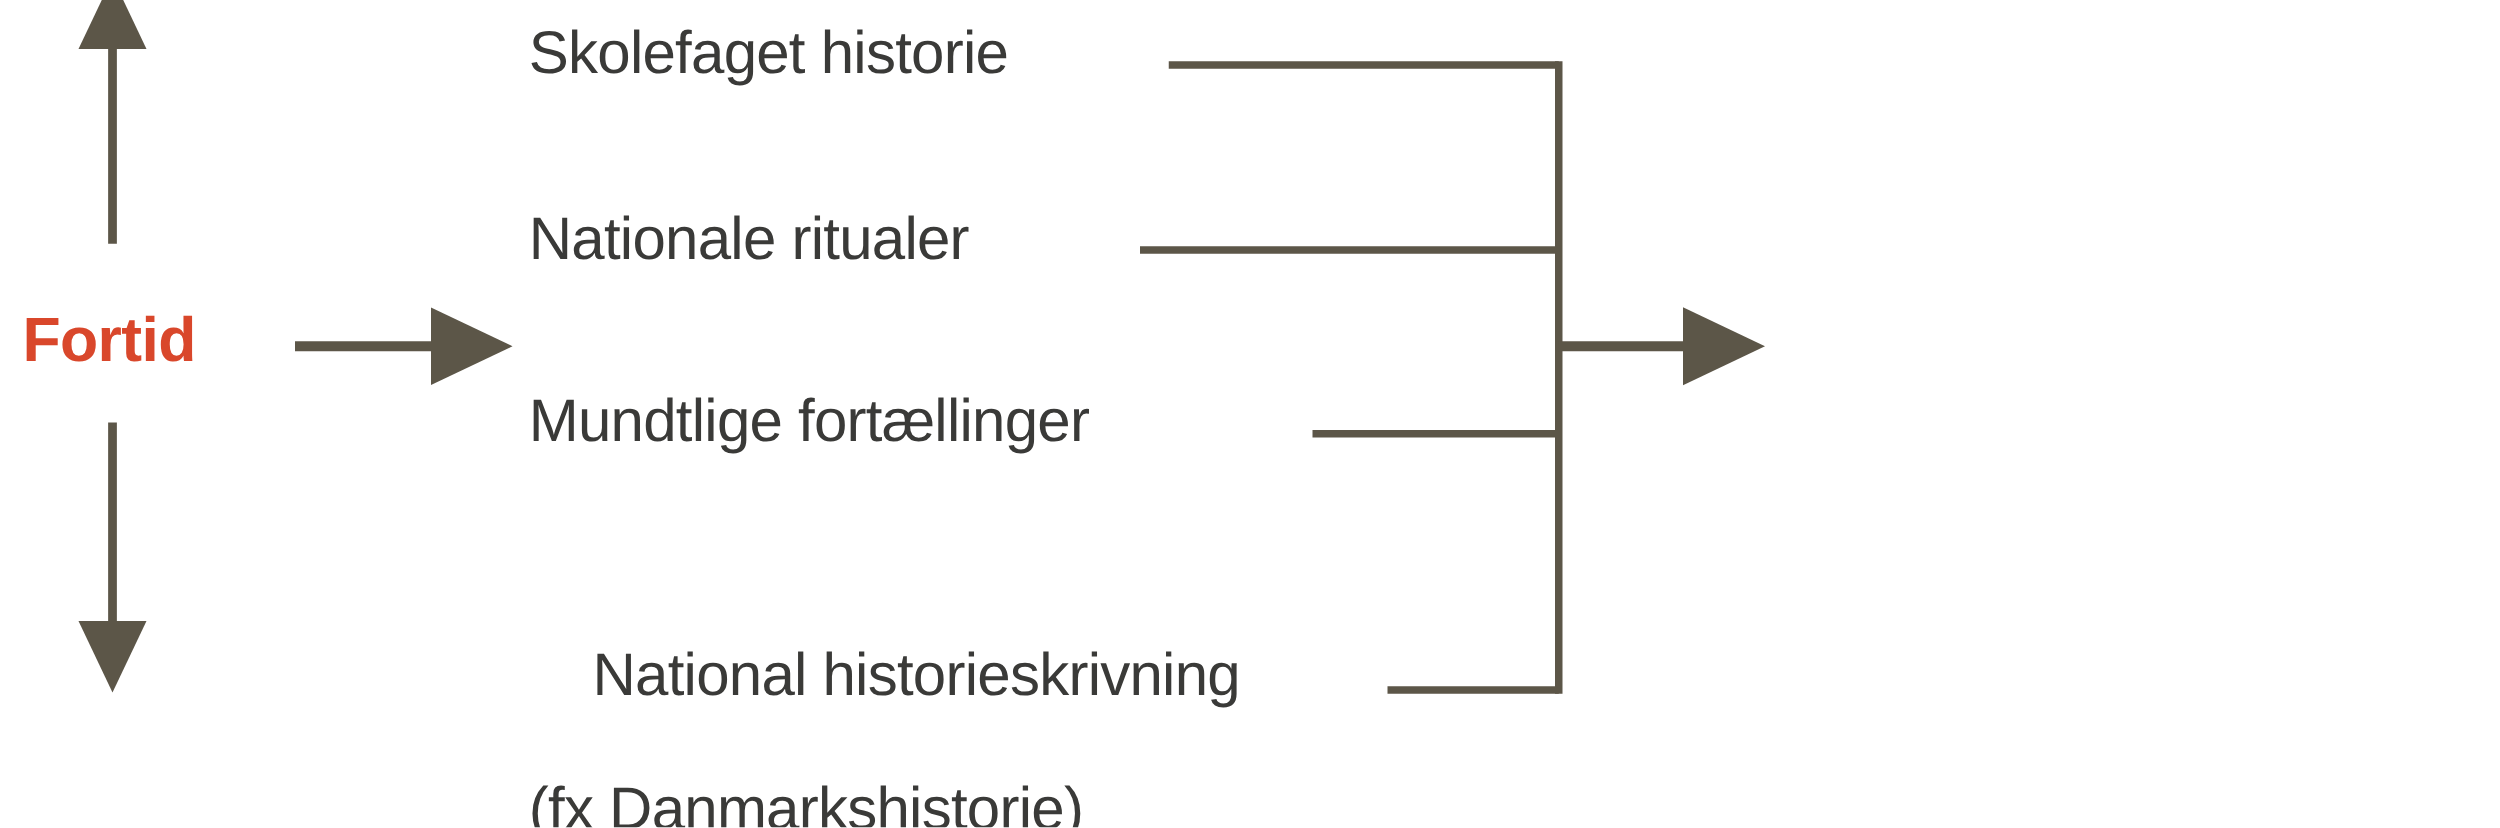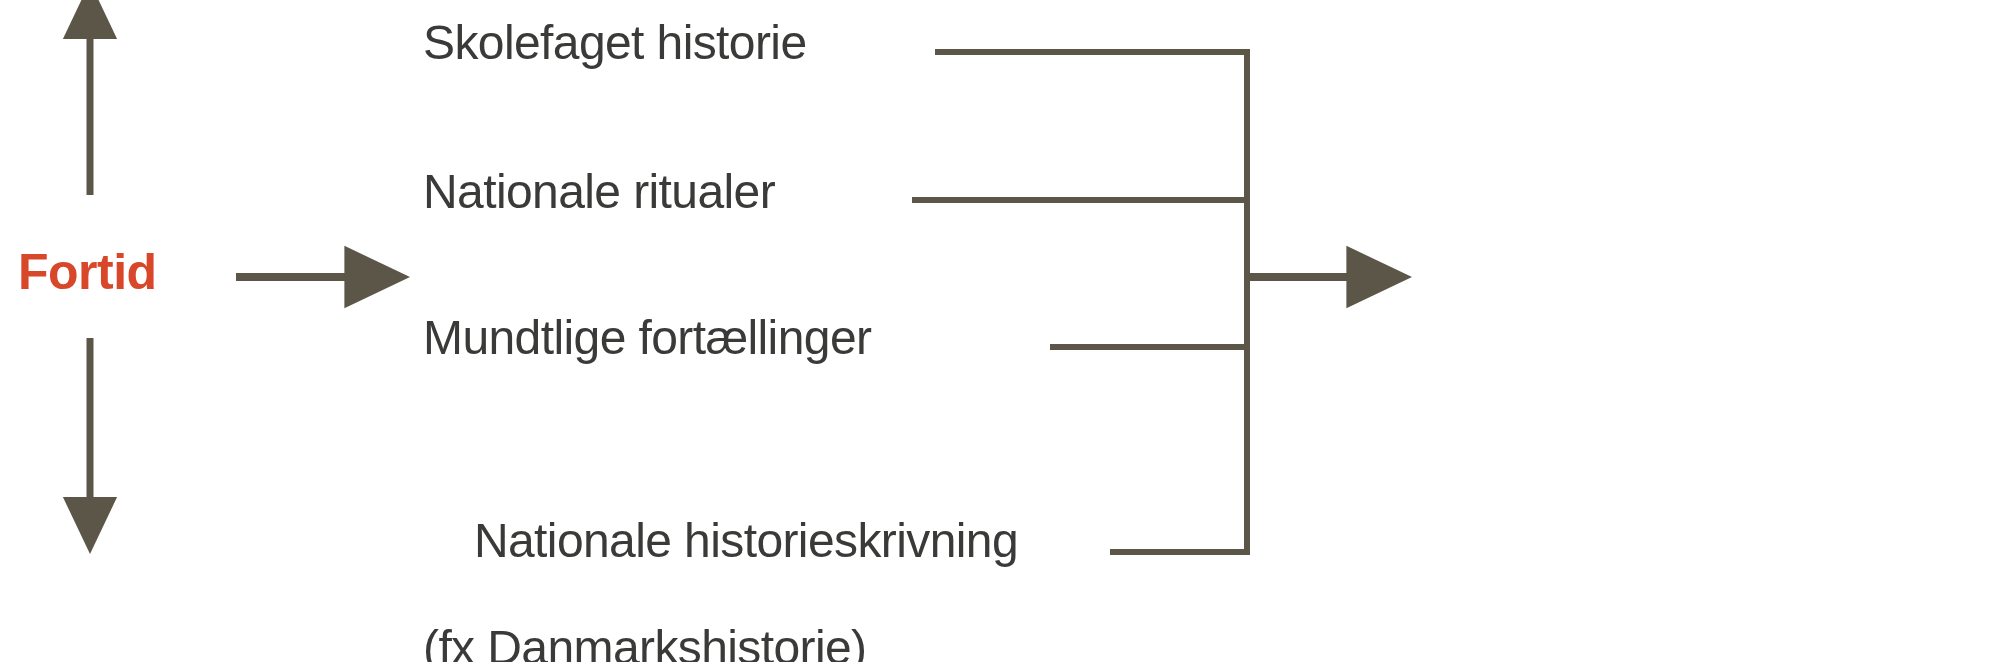--- a/index.html
+++ b/index.html
@@ -114,18 +114,18 @@
 
   <div id="label-skolefaget-historie" class="node-label factor-label">Skolefaget historie</div>
 
   <div id="label-fortid" class="node-label accent-label">Fortid</div>
 
   <div id="label-nationale-ritualer" class="node-label factor-label">Nationale ritualer</div>
 
   <div id="label-mundtlige-fortaellinger" class="node-label factor-label">Mundtlige fortællinger</div>
 
   <div id="label-national-historieskrivning" class="node-label factor-label">
-    <span class="line1">Nationale historieskrivning</span>
+    <span class="line1">National historieskrivning</span>
     <span class="line2">(fx Danmarkshistorie)</span>
   </div>
 
 
 </div>
 
 </body></html>

